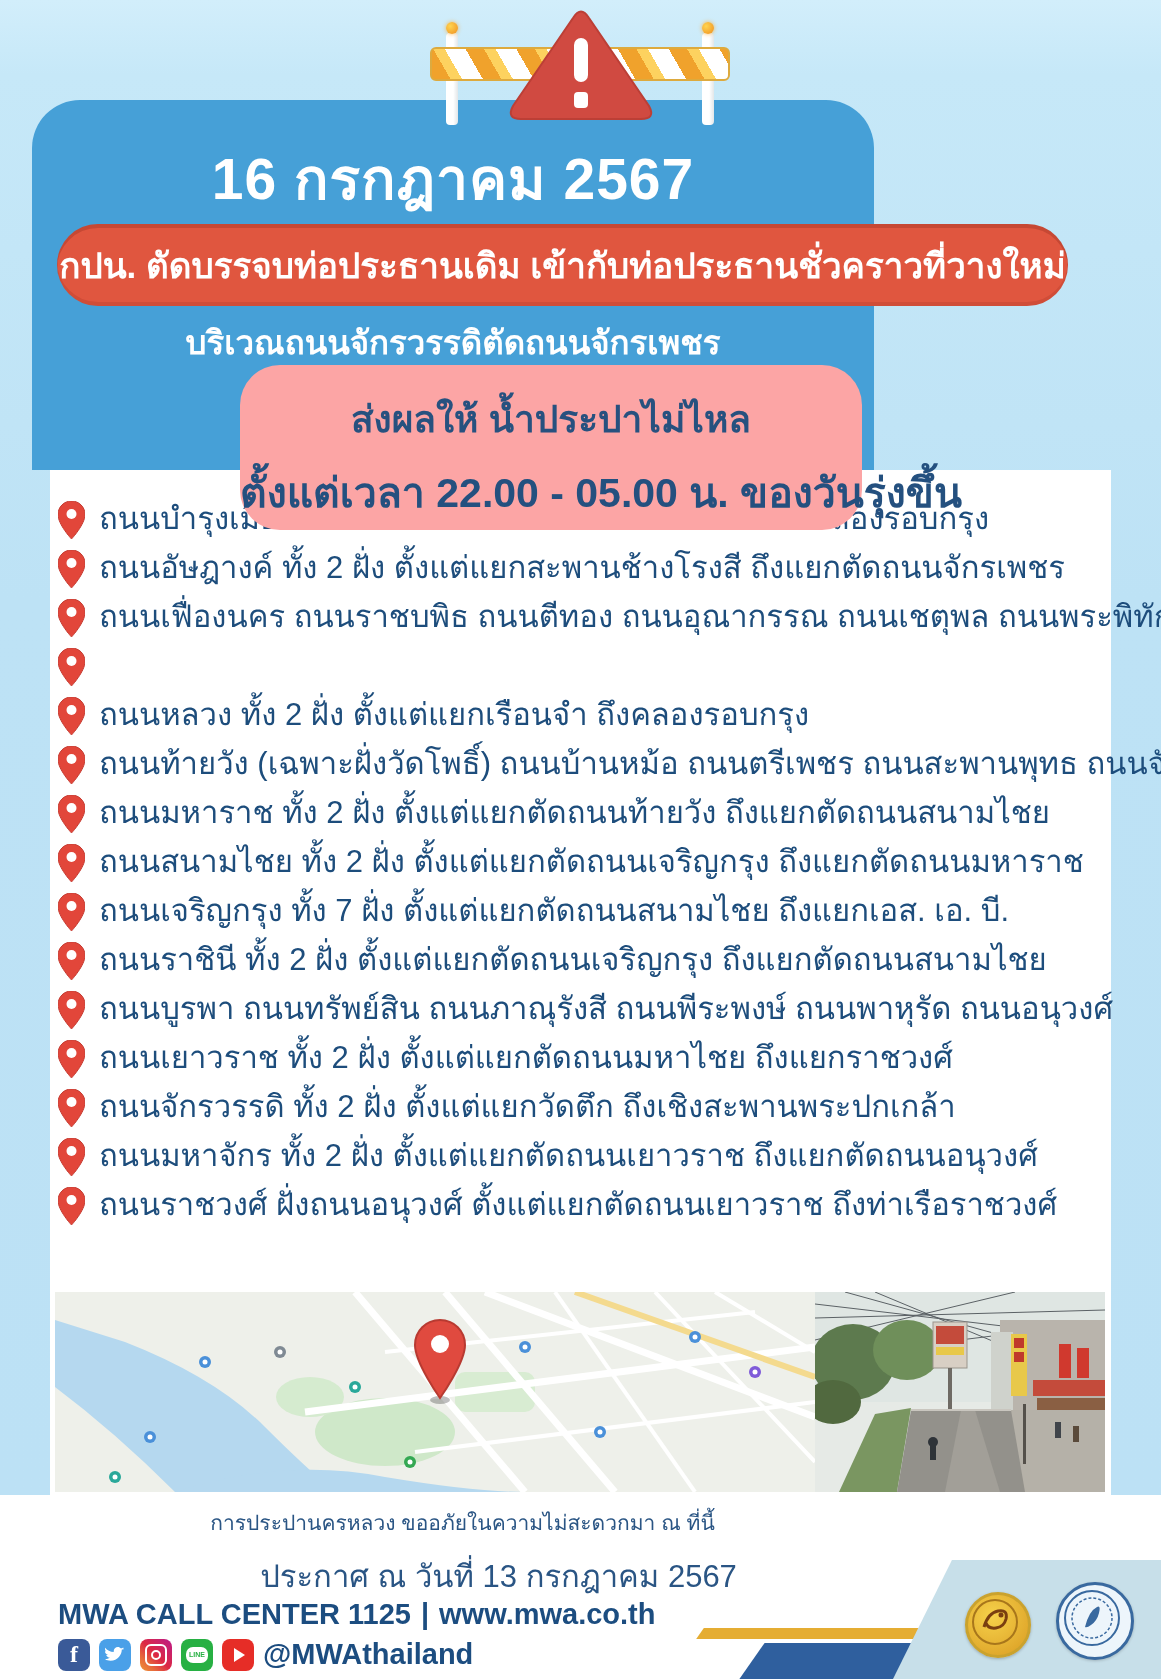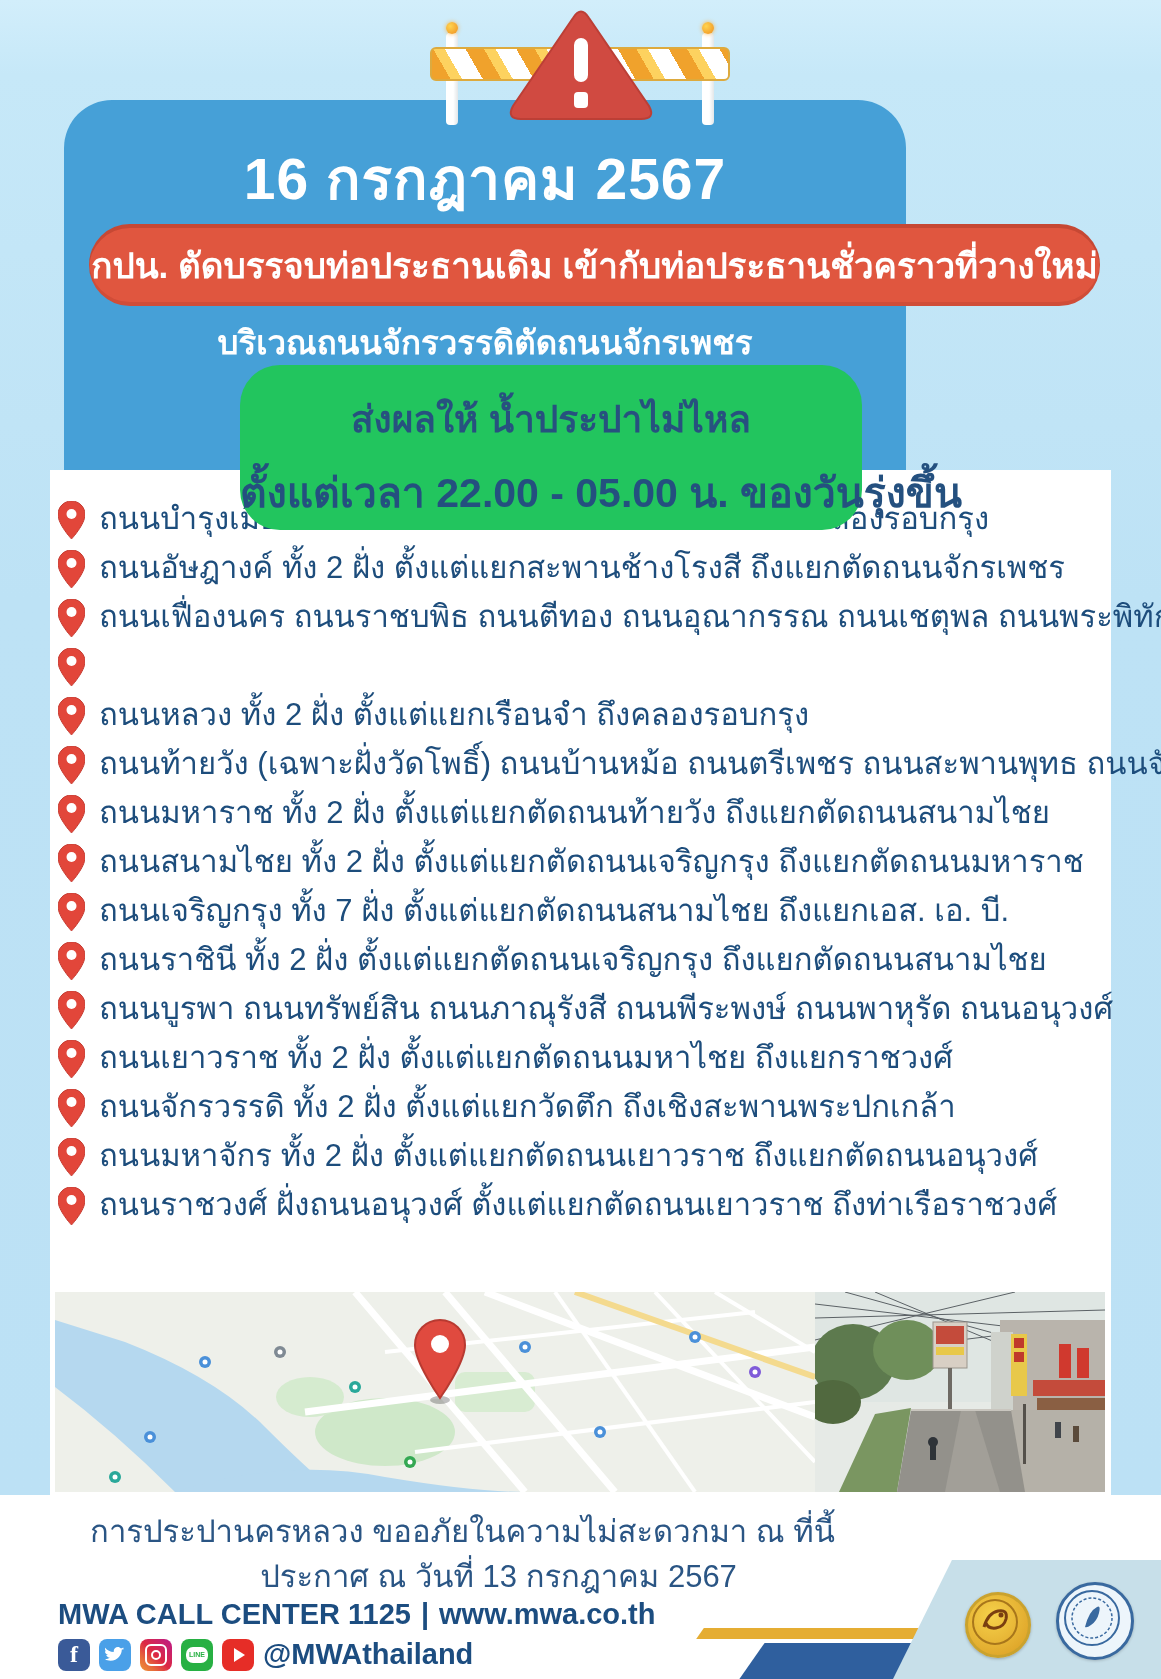--- a/index.html
+++ b/index.html
@@ -14,21 +14,21 @@
   }
   .white-column{
     position:absolute;left:50px;top:470px;width:1061px;height:1209px;
     background:#ffffff;
   }
   .white-footer{
     position:absolute;left:0;top:1495px;width:1161px;height:184px;background:#ffffff;
   }
   
   .blue-card{
-    position:absolute;left:64px;top:100px;width:842px;height:370px;
+    position:absolute;left:32px;top:100px;width:842px;height:370px;
     background:#46a0d7;border-radius:48px 48px 0 0;
   }
   .date-title{
     position:absolute;left:0;top:34px;width:100%;text-align:center;
     color:#ffffff;font-size:57px;font-weight:bold;letter-spacing:1px;white-space:nowrap;
   }
   .red-banner{
     position:absolute;left:25px;top:124px;width:1011px;height:82px;
     background:#e0563f;border-radius:42px;
     box-shadow:inset 0 4px 0 rgba(120,30,20,.25), inset 0 -4px 0 rgba(120,30,20,.15);
@@ -37,21 +37,21 @@
   .red-banner span{
     color:#ffffff;font-size:35px;font-weight:bold;white-space:nowrap;
   }
   .subtitle{
     position:absolute;left:0;top:216px;width:100%;text-align:center;
     color:#ffffff;font-size:33px;font-weight:bold;white-space:nowrap;
   }
   
   .impact-box{
     position:absolute;left:240px;top:365px;width:622px;height:165px;
-    background:#22c55e;border-radius:40px;z-index:5;text-align:center;
+    background:#fca5a5;border-radius:40px;z-index:5;text-align:center;
   }
   .impact-line1{
     margin-top:24px;color:#27517f;font-size:37px;font-weight:bold;white-space:nowrap;
   }
   .impact-line2{
     margin-top:12px;color:#24507f;font-size:41px;font-weight:bold;white-space:nowrap;
   }
   
   .barrier{position:absolute;left:430px;top:0;width:300px;height:140px;z-index:8;}
   .post{
@@ -76,21 +76,21 @@
   .area-row .pin{flex:0 0 27px;margin-right:14px;margin-top:1px;}
   .area-row .txt{
     color:#1d4d7c;font-size:31px;line-height:38px;white-space:nowrap;
   }
   
   .images-row{position:absolute;left:55px;top:1292px;width:1050px;height:200px;display:flex;z-index:4;}
   .map-img{width:760px;height:200px;}
   .photo-img{width:290px;height:200px;}
   
   .apology1{position:absolute;left:0;top:1506px;width:925px;text-align:center;
-    color:#2a5584;font-size:31px;white-space:nowrap;z-index:6;}
+    color:#2a5584;font-size:21px;white-space:nowrap;z-index:6;}
   .apology2{position:absolute;left:0;top:1551px;width:997px;text-align:center;
     color:#2a5584;font-size:31px;white-space:nowrap;z-index:6;}
   .mwa-line{position:absolute;left:58px;top:1598px;z-index:6;
     color:#1c4d80;font-size:29px;font-weight:bold;white-space:nowrap;}
   .mwa-line .sep{margin:0 10px;}
   .social-row{position:absolute;left:58px;top:1638px;display:flex;align-items:center;z-index:6;}
   .sicon{width:32px;height:32px;border-radius:8px;margin-right:9px;position:relative;
     display:flex;align-items:center;justify-content:center;color:#fff;font-weight:bold;}
   .sicon.fb{background:#3a5a98;font-size:24px;font-family:"Liberation Serif",serif;}
   .sicon.tw{background:#4aa0e8;}

